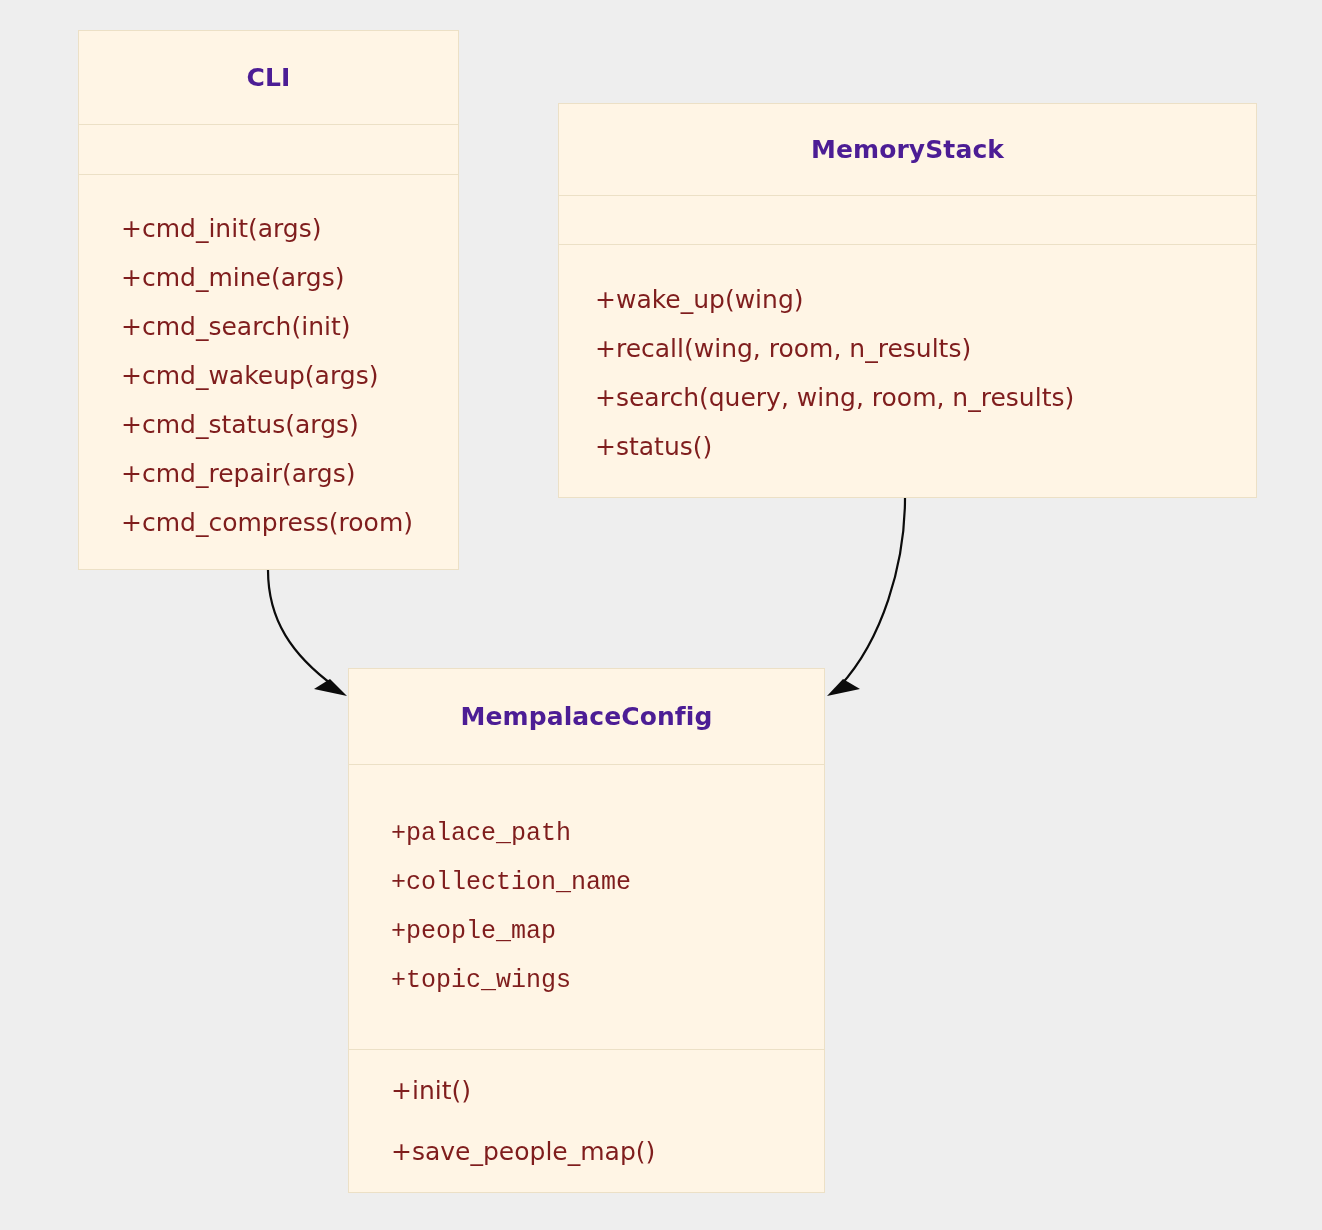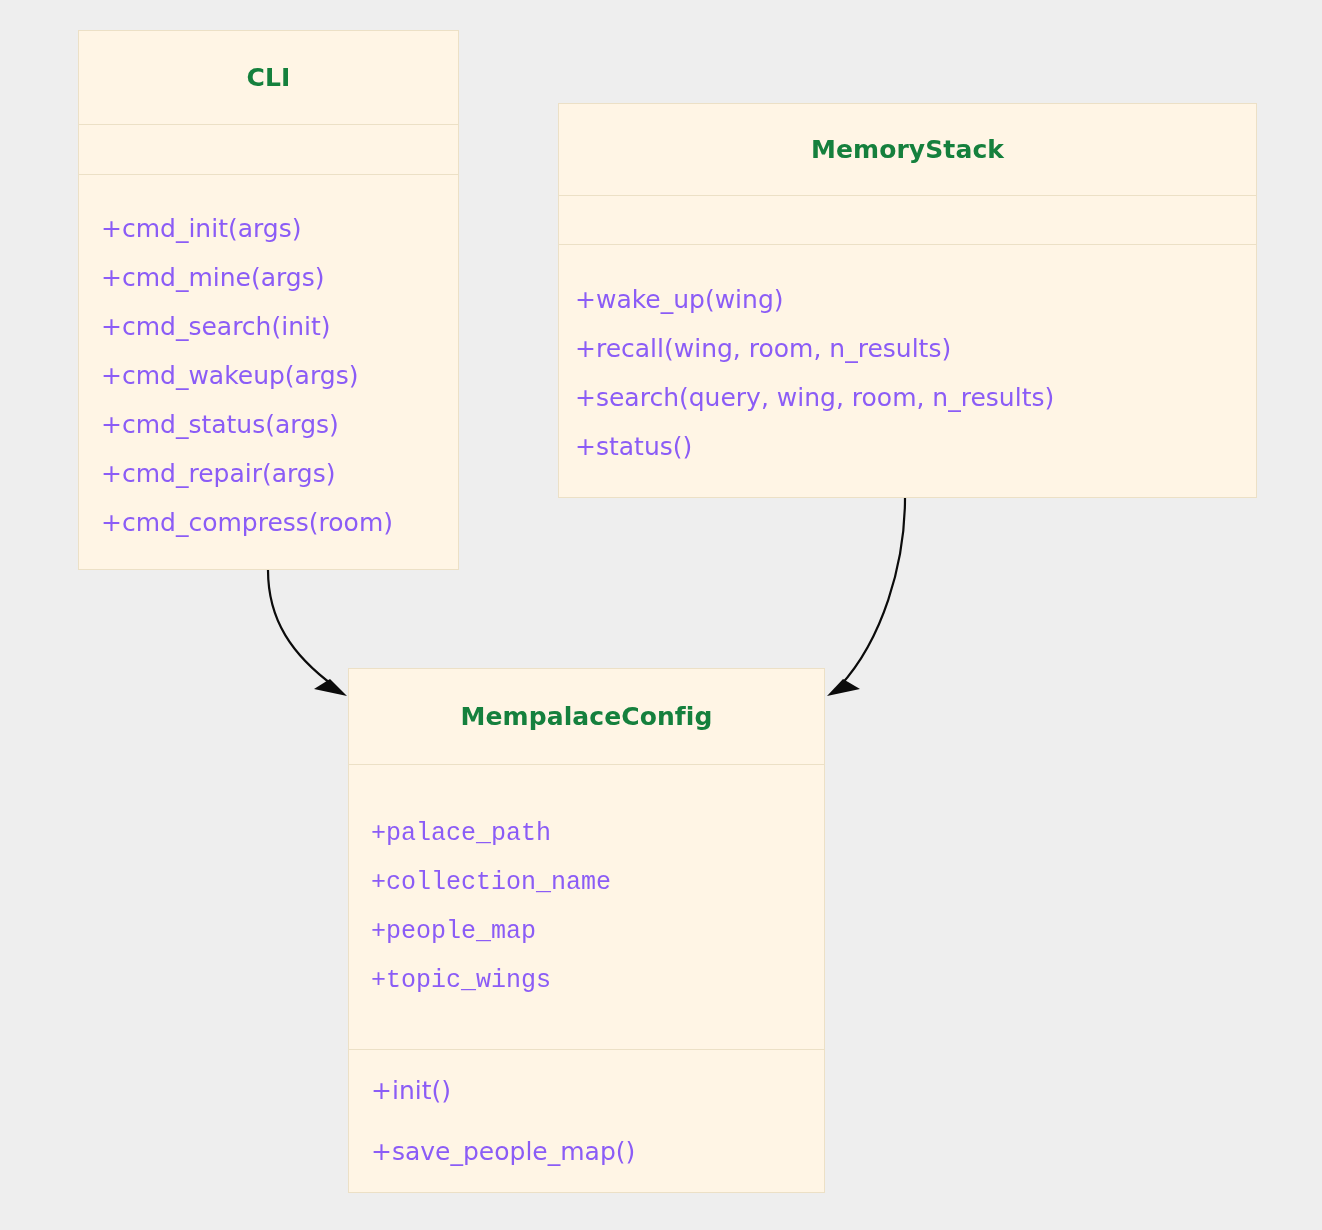--- a/index.html
+++ b/index.html
@@ -27,41 +27,42 @@
   .class-title-row {
     display: flex;
     align-items: center;
     justify-content: center;
     box-sizing: border-box;
     border-bottom: 1px solid #ece0c6;
   }
   .class-title {
     font-size: 25px;
     font-weight: bold;
-    color: #15803d;
+    color: #4c1d95;
     letter-spacing: 0.1px;
     text-align: center;
     white-space: nowrap;
   }
   .class-section {
     box-sizing: border-box;
     border-bottom: 1px solid #ece0c6;
     padding: 0 22px;
     display: flex;
     flex-direction: column;
     justify-content: center;
   }
   .class-section.last {
     border-bottom: none;
   }
   .member-row {
     font-size: 25px;
-    color: #8b5cf6;
+    color: #7f1d1d;
     line-height: 49px;
     white-space: nowrap;
+    margin-left: 20px;
   }
   .empty-section {
     box-sizing: border-box;
     border-bottom: 1px solid #ece0c6;
   }
   svg.edges {
     position: absolute;
     left: 0;
     top: 0;
     width: 1322px;

